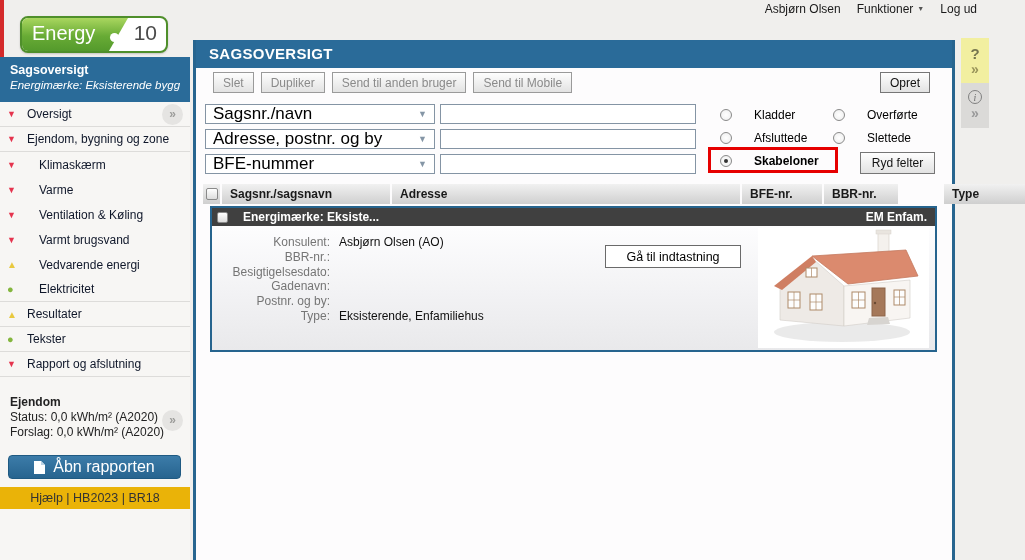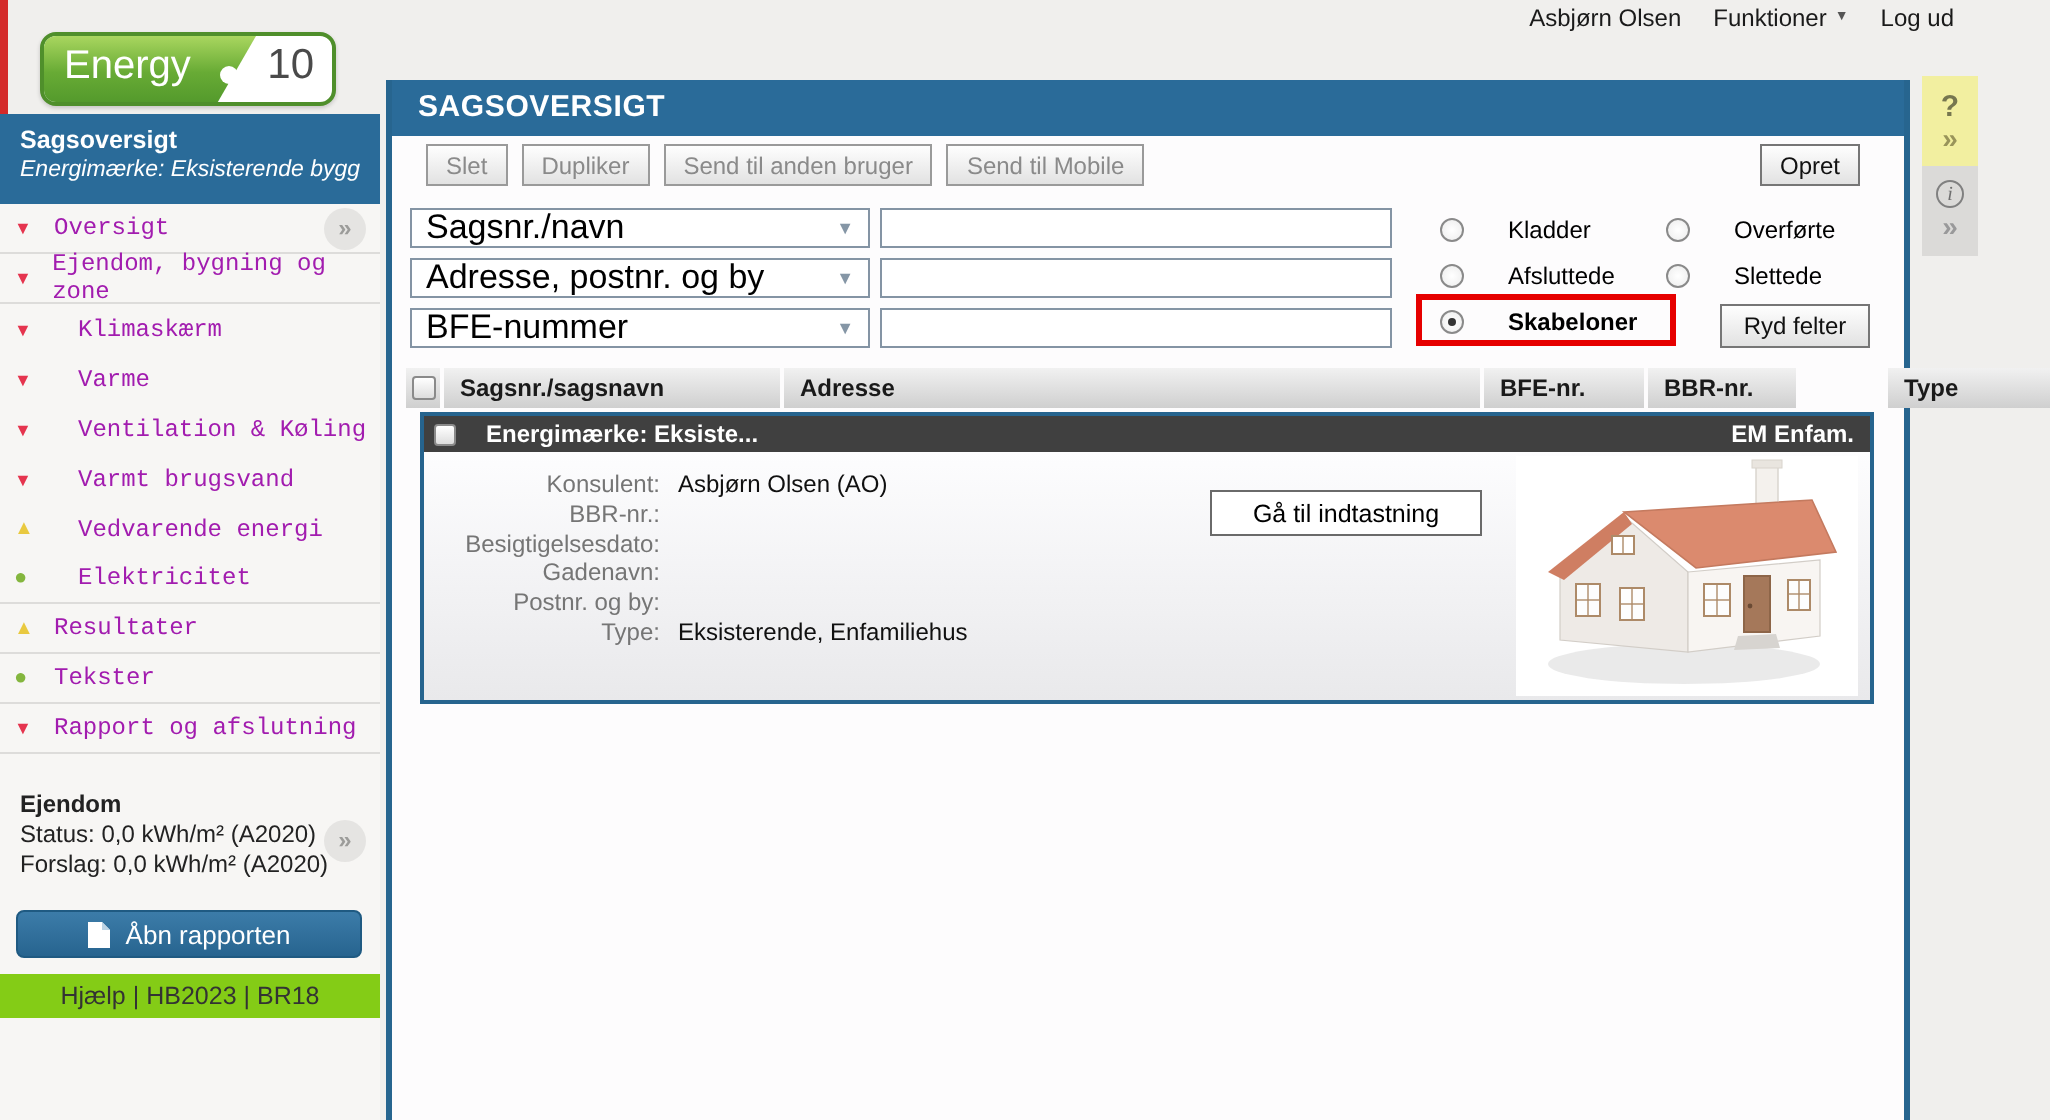--- a/index.html
+++ b/index.html
@@ -25,28 +25,28 @@
   .sidebar { position:absolute; left:0; top:57px; width:190px; height:503px; background:#f7f6f4; }
   .sb-header { height:45px; background:#2a6b99; padding:6px 10px 0; color:#fff; overflow:hidden; }
   .sb-title { font-weight:bold; font-size:12.5px; }
   .sb-subtitle { font-style:italic; font-size:11.5px; margin-top:2px; white-space:nowrap; overflow:hidden; }
   .sb-item { display:flex; align-items:center; height:25px; padding-left:7px; cursor:pointer; }
   .sb-item.divider { border-bottom:1px solid #dddcda; }
   .sb-bullet { width:18px; font-size:9px; }
   .bullet-triangle-down-red { color:#e5344e; }
   .bullet-triangle-up-yellow { color:#e9c93f; font-size:10px; }
   .bullet-circle-green { color:#84b63e; font-size:11px; }
-  .sb-label { font-size:12px; color:#a21caf; margin-left:2px;font-family:Liberation Mono, monospace; }
+  .sb-label { font-size:12px; color:#0f172a; margin-left:2px; }
   .sb-item.indent .sb-label { margin-left:14px; }
   .sb-expander { margin-left:auto; margin-right:7px; width:21px; height:21px; border-radius:50%; background:#e5e4e2; color:#9c9c9a; font-weight:bold; font-size:12px; display:flex; align-items:center; justify-content:center; flex:none; cursor:pointer; }
   .sb-summary { position:relative; padding:18px 10px 0 10px; font-size:12px; color:#222; line-height:15px; }
   .sb-sum-title { font-weight:bold; }
   .sum-exp { position:absolute; right:7px; top:33px; margin:0; }
-  .open-report { position:absolute; left:8px; top:398px; width:173px; height:24px; background:linear-gradient(#3c7ca9,#27648f); border:1px solid #1f5a82; border-radius:4px; color:#fff; font-size:13px; display:flex; align-items:center; justify-content:center; gap:8px; cursor:pointer; font-family:inherit; }
-  .sb-footer { position:absolute; left:0; top:430px; width:190px; height:22px; background:#84cc16; display:flex; align-items:center; justify-content:center; font-size:12.5px; color:#333; }
+  .open-report { position:absolute; left:8px; top:398px; width:173px; height:24px; background:linear-gradient(#3c7ca9,#27648f); border:1px solid #1f5a82; border-radius:4px; color:#fff; font-size:16px; display:flex; align-items:center; justify-content:center; gap:8px; cursor:pointer; font-family:inherit; }
+  .sb-footer { position:absolute; left:0; top:430px; width:190px; height:22px; background:#eab308; display:flex; align-items:center; justify-content:center; font-size:12.5px; color:#333; }
   .ft-link { cursor:pointer; }
   .ft-link + .ft-link::before { content:"\00a0|\00a0"; cursor:default; }
 
   
   .main { position:absolute; left:193px; top:40px; width:762px; height:520px; background:#fdfcfd; border-left:3px solid #27658f; border-right:3px solid #27658f; }
   .m-title { height:28px; background:#2a6b99; color:#fff; font-size:15px; font-weight:bold; line-height:28px; padding-left:13px; letter-spacing:.3px; }
   .m-toolbar { position:absolute; top:32px; left:17px; display:flex; gap:7px; }
   .tb { height:21px; padding:0 9px; font-size:12px; color:#8a8a8a; background:linear-gradient(#fefefe,#e2e2e2); border:1px solid #9a9a9a; font-family:inherit; cursor:pointer; }
   .tb.primary { color:#111; border-color:#767676; }
   .opret { position:absolute; top:32px; right:22px; }

